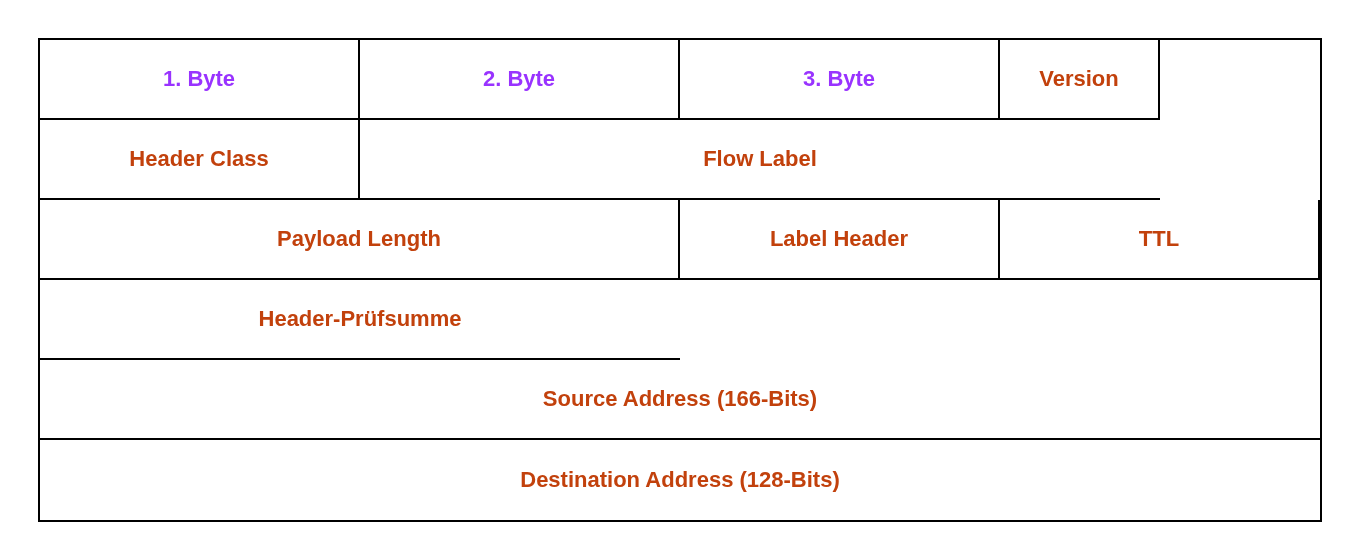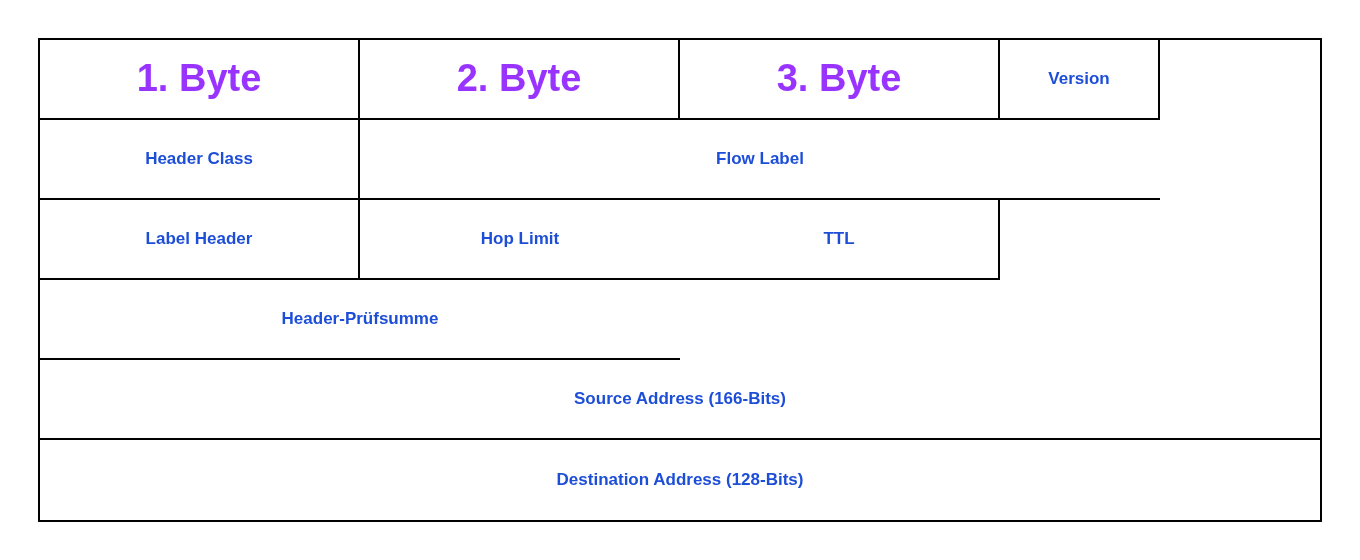--- a/index.html
+++ b/index.html
@@ -30,27 +30,27 @@
   }
   .cell {
     display: flex;
     align-items: center;
     justify-content: center;
     text-align: center;
     border-right: 2px solid #000000;
     border-bottom: 2px solid #000000;
     box-sizing: border-box;
     font-weight: 700;
-    font-size: 17px;
-    color: #1d4ed8;
+    font-size: 22px;
+    color: #c2410c;
     line-height: 1.2;
     overflow: hidden;
   }
   .cell.byte-hdr {
-    font-size: 38px;
+    font-size: 22px;
     color: #9933FF;
   }
   .c4  { grid-column: span 4; }
   .c8  { grid-column: span 8; }
   .c16 { grid-column: span 16; }
   .c20 { grid-column: span 20; }
   .c32 { grid-column: span 32; }
   .er  { border-right: none; }   
   .eb  { border-bottom: none; text-align: center; }  
 </style>
@@ -61,22 +61,22 @@
   <div class="ip-table">
 
     <div class="cell byte-hdr c8">1. Byte</div>
     <div class="cell byte-hdr c8">2. Byte</div>
     <div class="cell byte-hdr c8">3. Byte</div>
 
     <div class="cell c4">Version</div>
     <div class="cell c8">Header Class</div>
     <div class="cell c20 er">Flow Label</div>
 
+    <div class="cell c16">Payload Length</div>
     <div class="cell c8">Label Header</div>
-    <div class="cell c8 er">Hop Limit</div>
 
     <div class="cell c8">TTL</div>
     <div class="cell c16 er">Header-Prüfsumme</div>
 
     <div class="cell c32 er">Source Address (166-Bits)</div>
 
     <div class="cell c32 er eb">Destination Address (128-Bits)</div>
 
   </div>
 </div>

